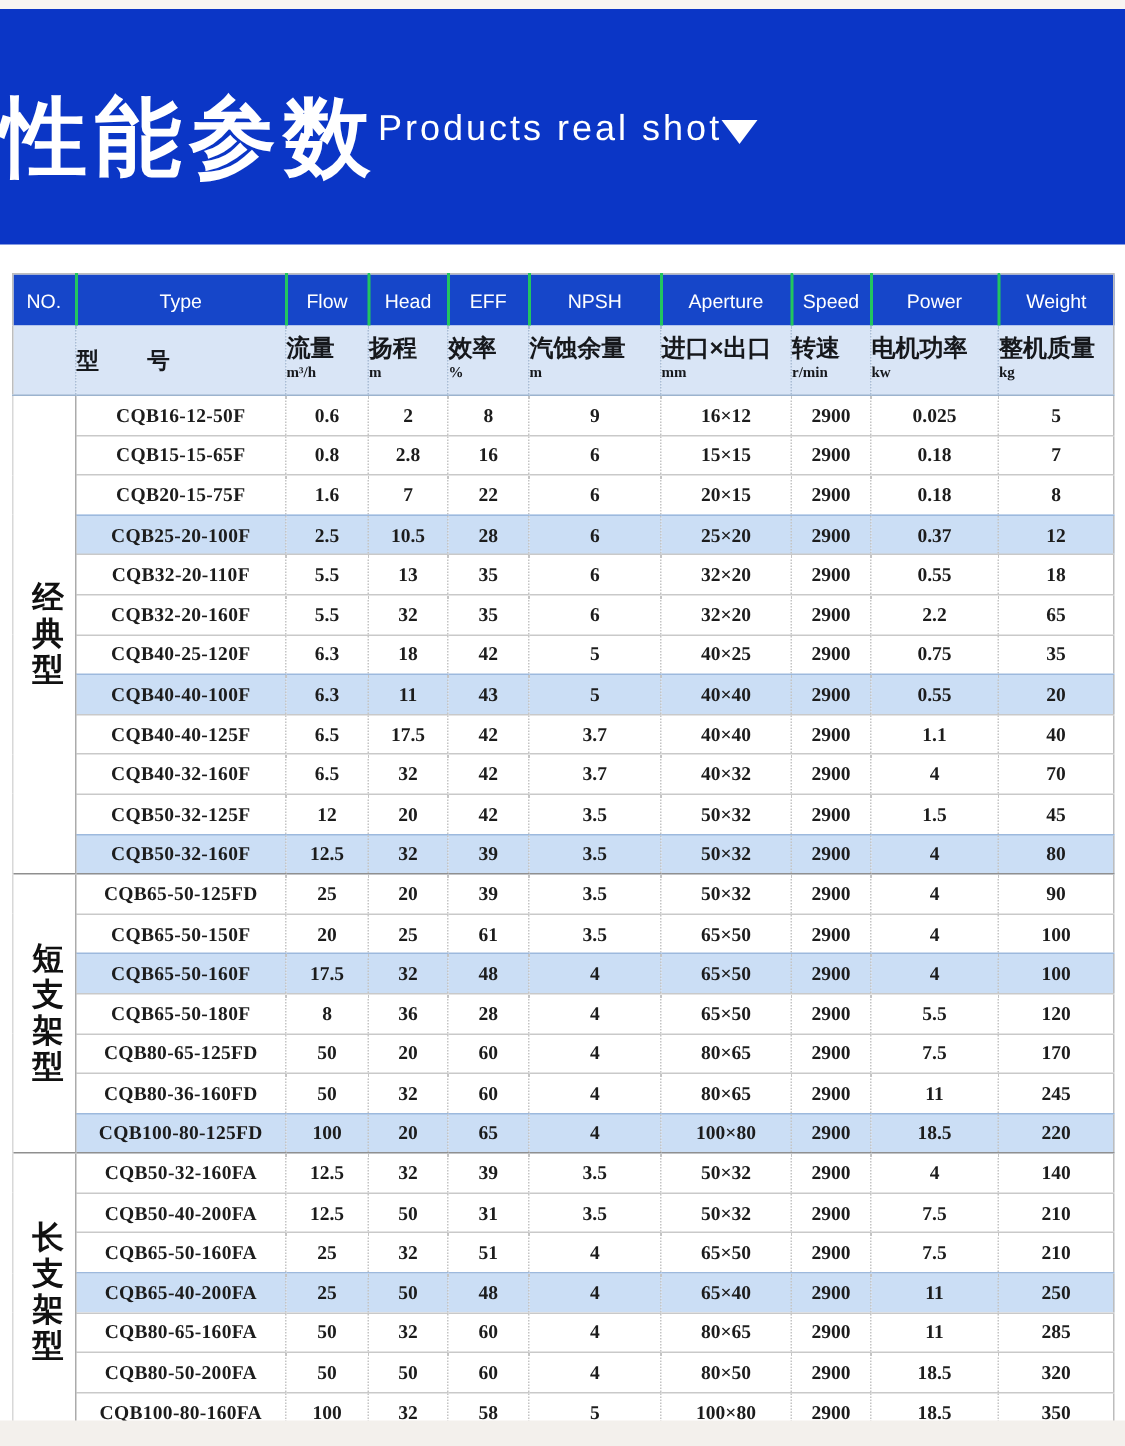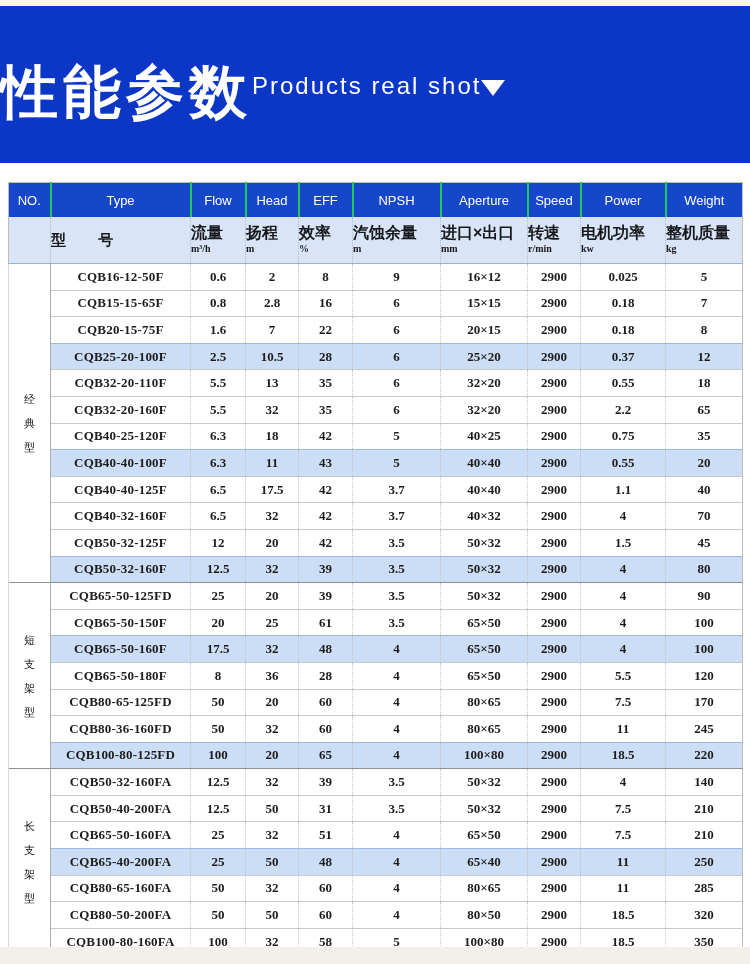--- a/index.html
+++ b/index.html
@@ -65,21 +65,21 @@
     border-top:1px solid #c9c9c9;border-left:1px dotted #c4c4c4;
   }
   tbody tr.hl td{background:#cbdef5;border-top-color:#9db9dd;}
   tbody tr.group-start td{border-top:1px solid #8f8f8f;}
   td.glabel{
     background:#ffffff;border-left:1px solid #d8d8d8;border-right:1px solid #ababab;
     vertical-align:middle;
   }
   td.glabel .vtext{
     width:16px;margin:0 auto;word-break:break-all;
-    font-size:11px;font-weight:normal;color:#111;line-height:24px;
+    font-size:21px;font-weight:bold;color:#111;line-height:24px;
     font-family:"Liberation Sans", sans-serif;letter-spacing:0;
   }
   td.type{letter-spacing:0.2px;}
 </style>
 </head>
 <body>
 
 <div class="top-strip"></div>
 
 <div class="banner">

